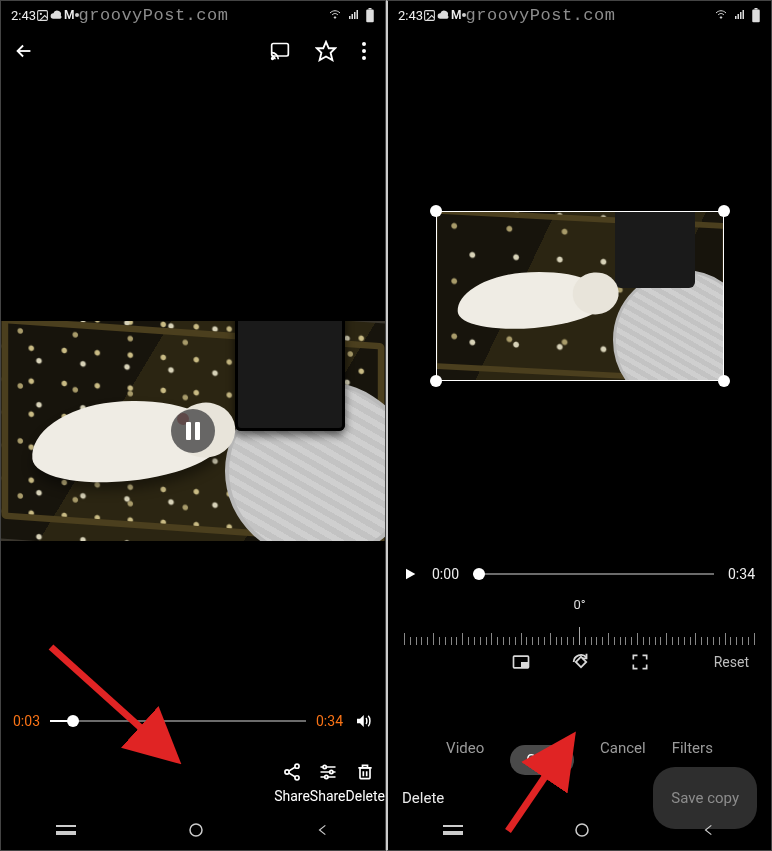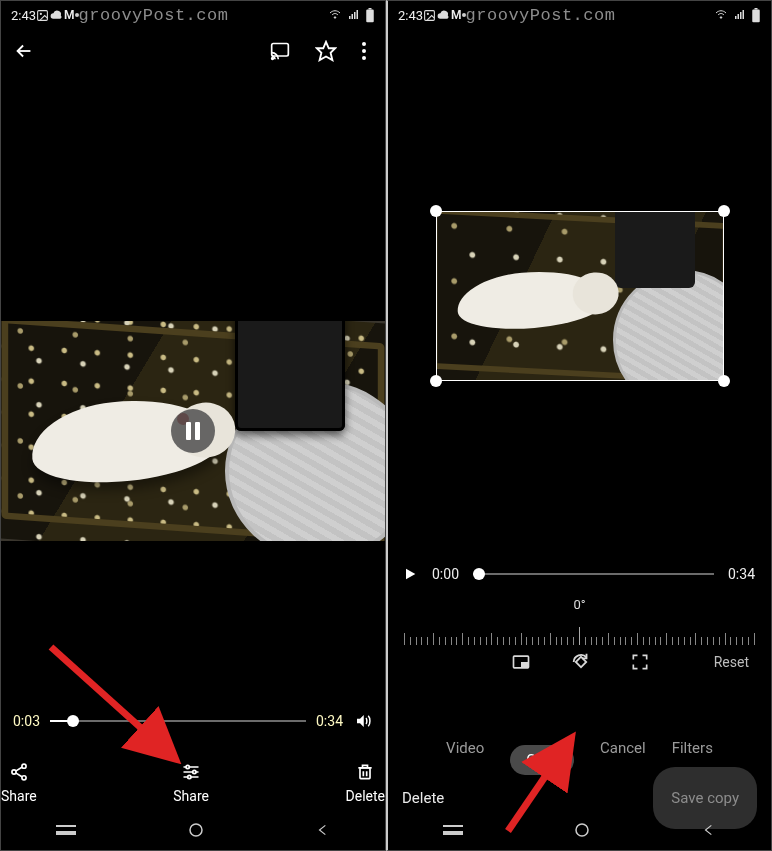--- a/index.html
+++ b/index.html
@@ -130,31 +130,31 @@
   }
   .pause-overlay span { width:5px; height:18px; background:#fff; border-radius:1px; }
   
   .scrub-row {
     position:absolute;
     left:12px; right:12px;
     bottom: 120px;
     display:flex; align-items:center;
     gap:10px;
     font-size:14px;
-    color:#fef9c3;
+    color:#f97316;
   }
   .scrub-row .track {
     flex:1; height:2px; background:#6b6b6b; position:relative;
   }
   .scrub-row .track .prog { position:absolute; left:0; top:0; bottom:0; background:#fff; }
   .scrub-row .track .thumb { position:absolute; top:50%; transform:translate(-50%,-50%); width:12px; height:12px; border-radius:50%; background:#fff; }
   .actions-row {
     position:absolute;
     left:0; right:0; bottom:46px;
-    display:flex; justify-content:space-between;
+    display:flex; justify-content:flex-end;
     font-size:14px;
   }
   .action { display:flex; flex-direction:column; align-items:center; gap:6px; color:#fff; }
   .navbar {
     position:absolute;
     left:0; right:0; bottom:0;
     height:40px;
     display:flex; justify-content:space-around; align-items:center;
     color:#ddd;
   }

